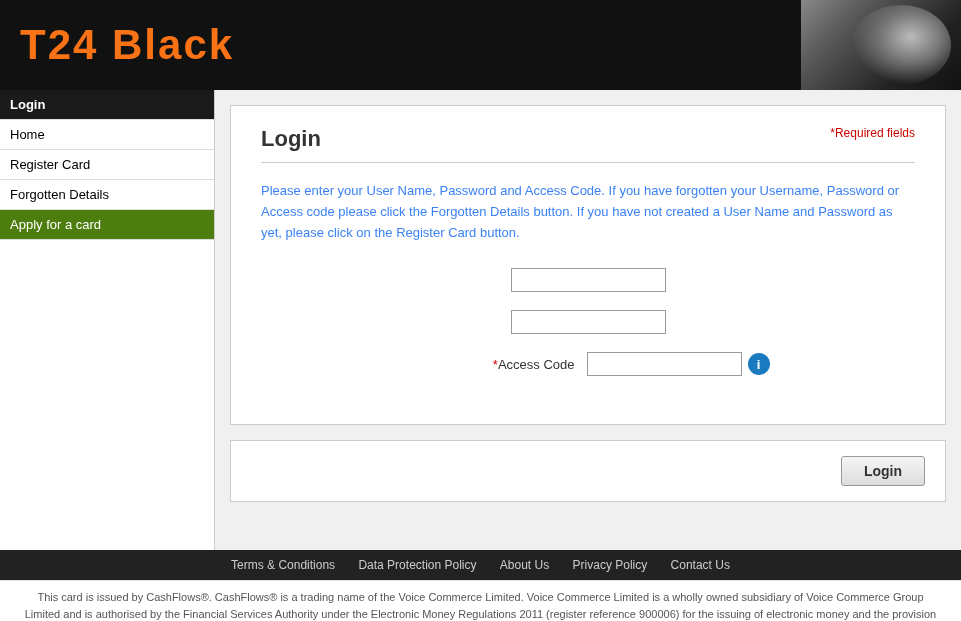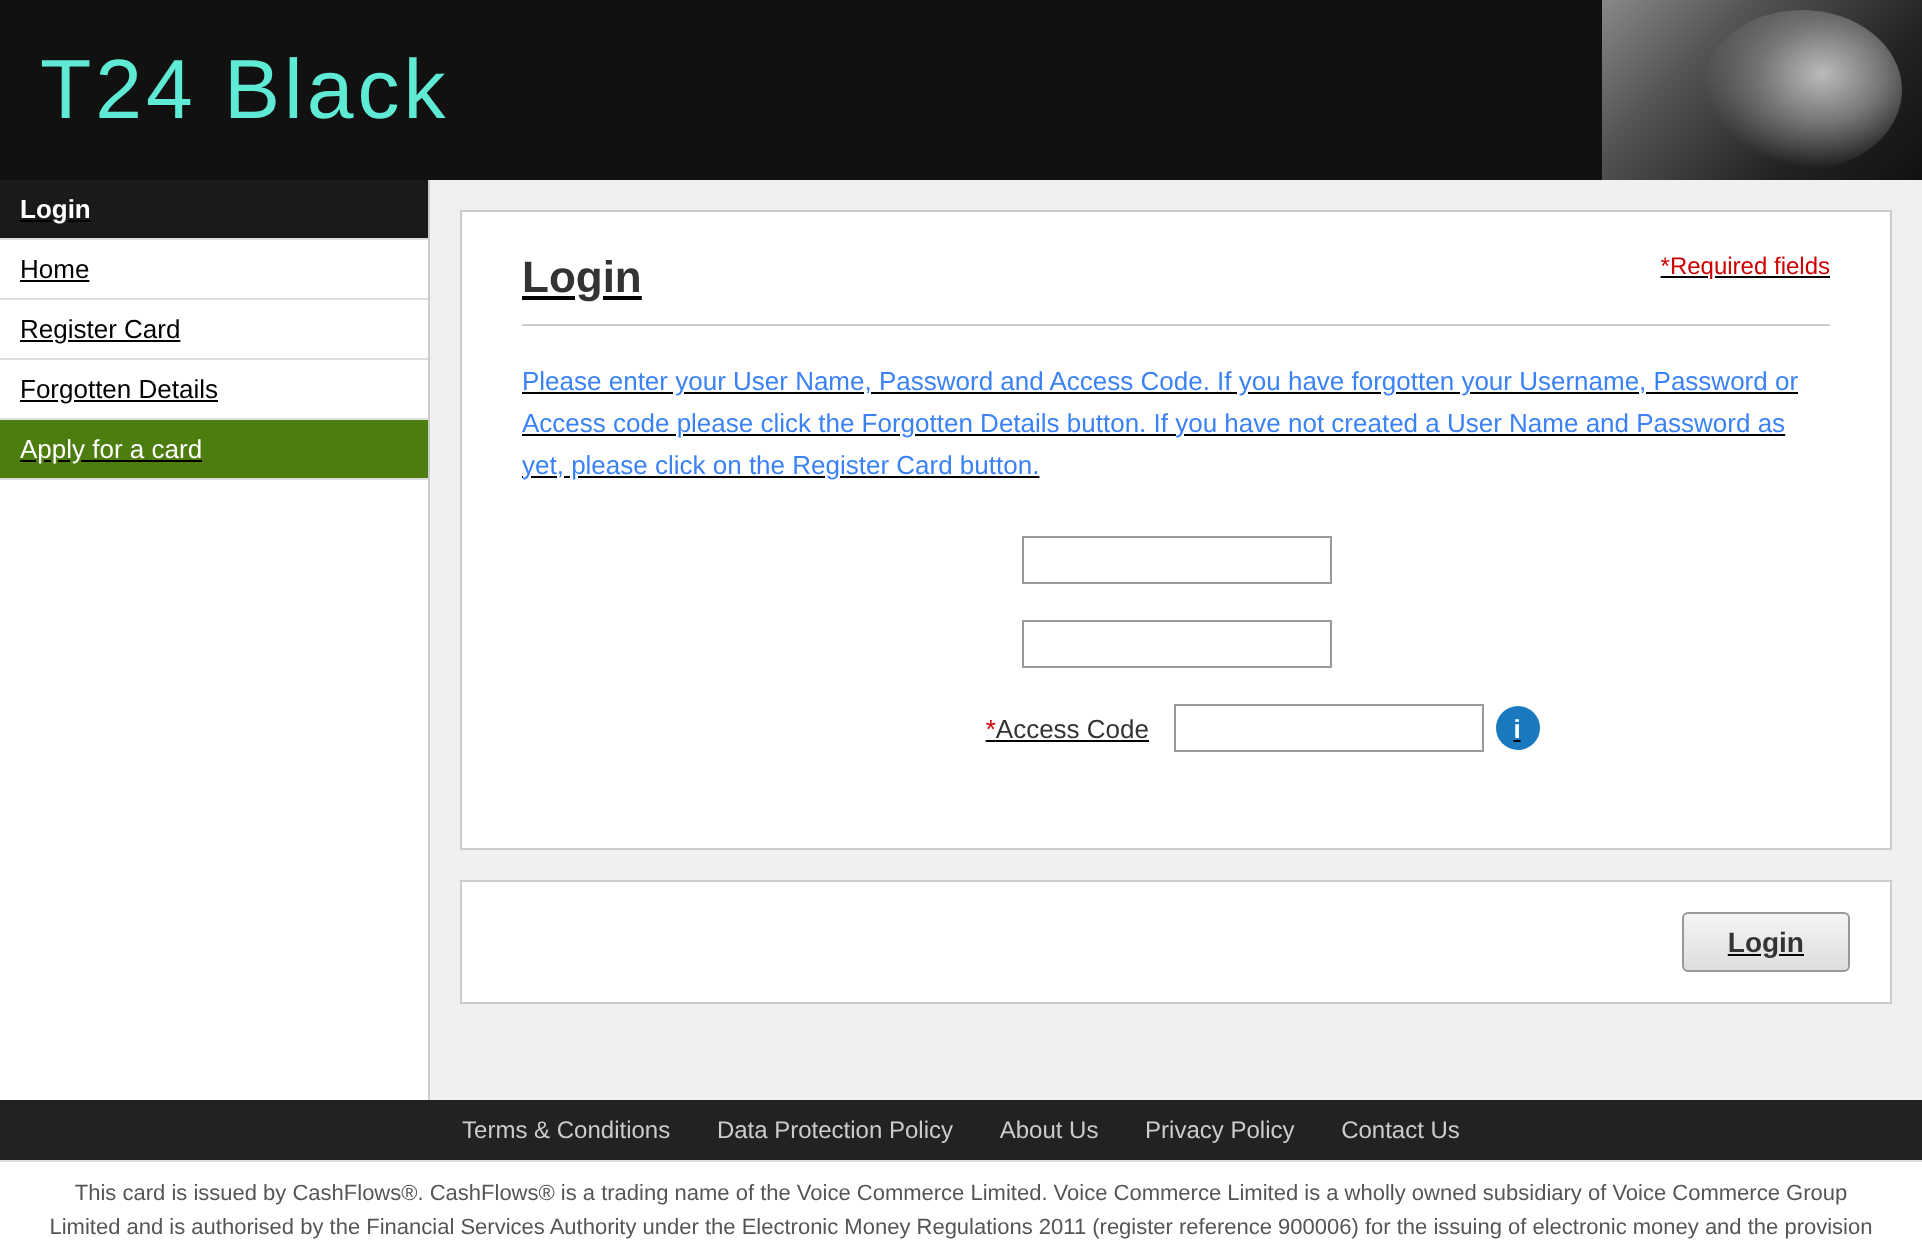--- a/index.html
+++ b/index.html
@@ -9,32 +9,31 @@
     #header {
       background: #111;
       height: 90px;
       display: flex;
       align-items: center;
       padding-left: 20px;
       position: relative;
       overflow: hidden;
     }
     #header-title {
-      color: #5eead4;
+      color: #f97316;
       font-size: 42px;
-      font-weight: normal;
+      font-weight: bold;
       letter-spacing: 2px;
       z-index: 2;
     }
 
     
     #layout {
       display: flex;
       min-height: 460px;
-      text-decoration: underline;
     }
 
     
     #sidebar {
       width: 215px;
       background: #fff;
       border-right: 1px solid #ccc;
       flex-shrink: 0;
     }
     .nav-item {

